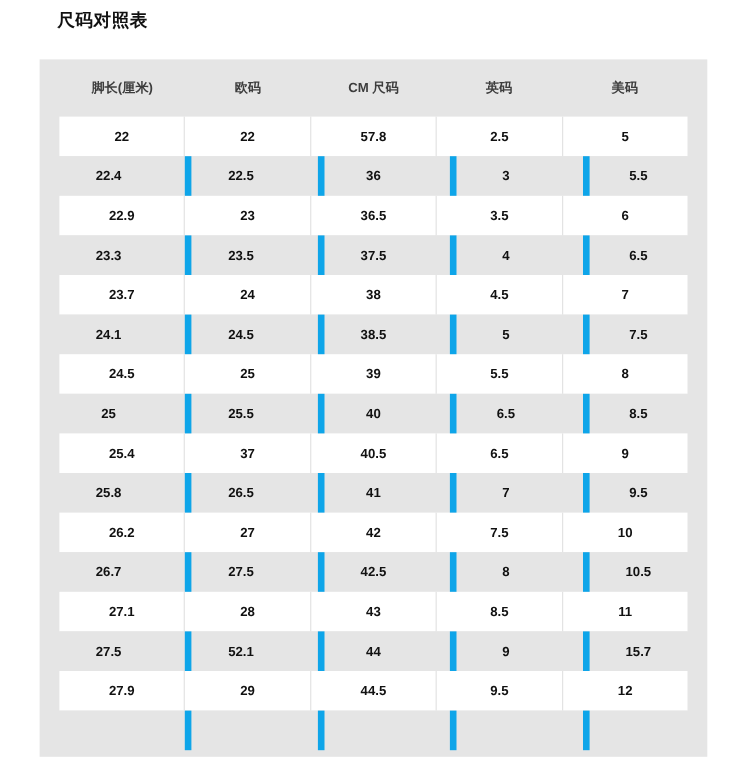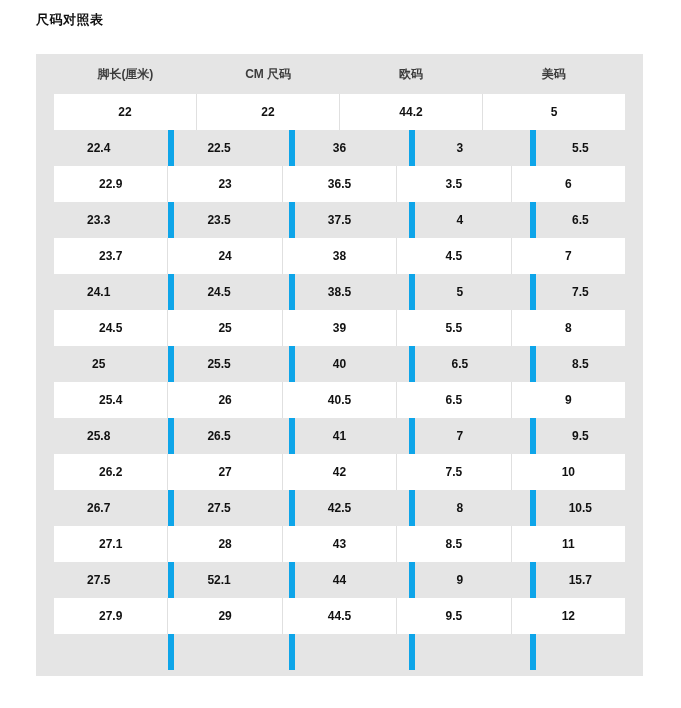--- a/index.html
+++ b/index.html
@@ -9,37 +9,37 @@
     font-family: "Liberation Sans", "DejaVu Sans", sans-serif;
   }
   .page {
     position: relative;
     width: 681px;
     height: 708px;
     background: #ffffff;
     overflow: hidden;
   }
   .page-title {
-    margin: 10px 0 0 36px;
-    font-size: 13px;
+    margin: 10px 0 0 52px;
+    font-size: 16px;
     line-height: 20px;
     font-weight: 700;
     color: var(--cell-text, #1a1a1a);
     letter-spacing: 0.5px;
   }
   .size-table {
     box-sizing: border-box;
     width: 607px;
     margin: 24px 0 0 36px;
     background: var(--table-background, #e5e5e5);
     padding: 0 18px 6px 18px;
   }
   .header-row {
     display: flex;
-    height: 40px;
+    height: 52px;
     align-items: center;
   }
   .header-row .cell {
     font-weight: 700;
     font-size: 12px;
     color: var(--header-text, #3d3d3d);
   }
   .table-body .row {
     display: flex;
     height: 36px;
@@ -60,29 +60,31 @@
 </style>
 </head>
 <body>
 
 <div class="page">
   <h2 class="page-title">尺码对照表</h2>
 
   <div class="size-table">
     <div class="header-row" id="header-row">
         <div class="cell">脚长(厘米)</div>
+        <div class="cell">欧码</div>
         <div class="cell">CM 尺码</div>
-        <div class="cell">欧码</div>
+        <div class="cell">英码</div>
         <div class="cell">美码</div>
       </div>
     <div class="table-body" id="table-body">
         <div class="row row-white">
           <div class="cell">22</div>
           <div class="cell">22</div>
-          <div class="cell">44.2</div>
+          <div class="cell">57.8</div>
+          <div class="cell">2.5</div>
           <div class="cell">5</div>
         </div>
         <div class="row row-gray">
           <div class="cell">22.4</div>
           <div class="cell">22.5</div>
           <div class="cell">36</div>
           <div class="cell">3</div>
           <div class="cell">5.5</div>
         </div>
         <div class="row row-white">
@@ -122,21 +124,21 @@
         </div>
         <div class="row row-gray">
           <div class="cell">25</div>
           <div class="cell">25.5</div>
           <div class="cell">40</div>
           <div class="cell">6.5</div>
           <div class="cell">8.5</div>
         </div>
         <div class="row row-white">
           <div class="cell">25.4</div>
-          <div class="cell">26</div>
+          <div class="cell">37</div>
           <div class="cell">40.5</div>
           <div class="cell">6.5</div>
           <div class="cell">9</div>
         </div>
         <div class="row row-gray">
           <div class="cell">25.8</div>
           <div class="cell">26.5</div>
           <div class="cell">41</div>
           <div class="cell">7</div>
           <div class="cell">9.5</div>

